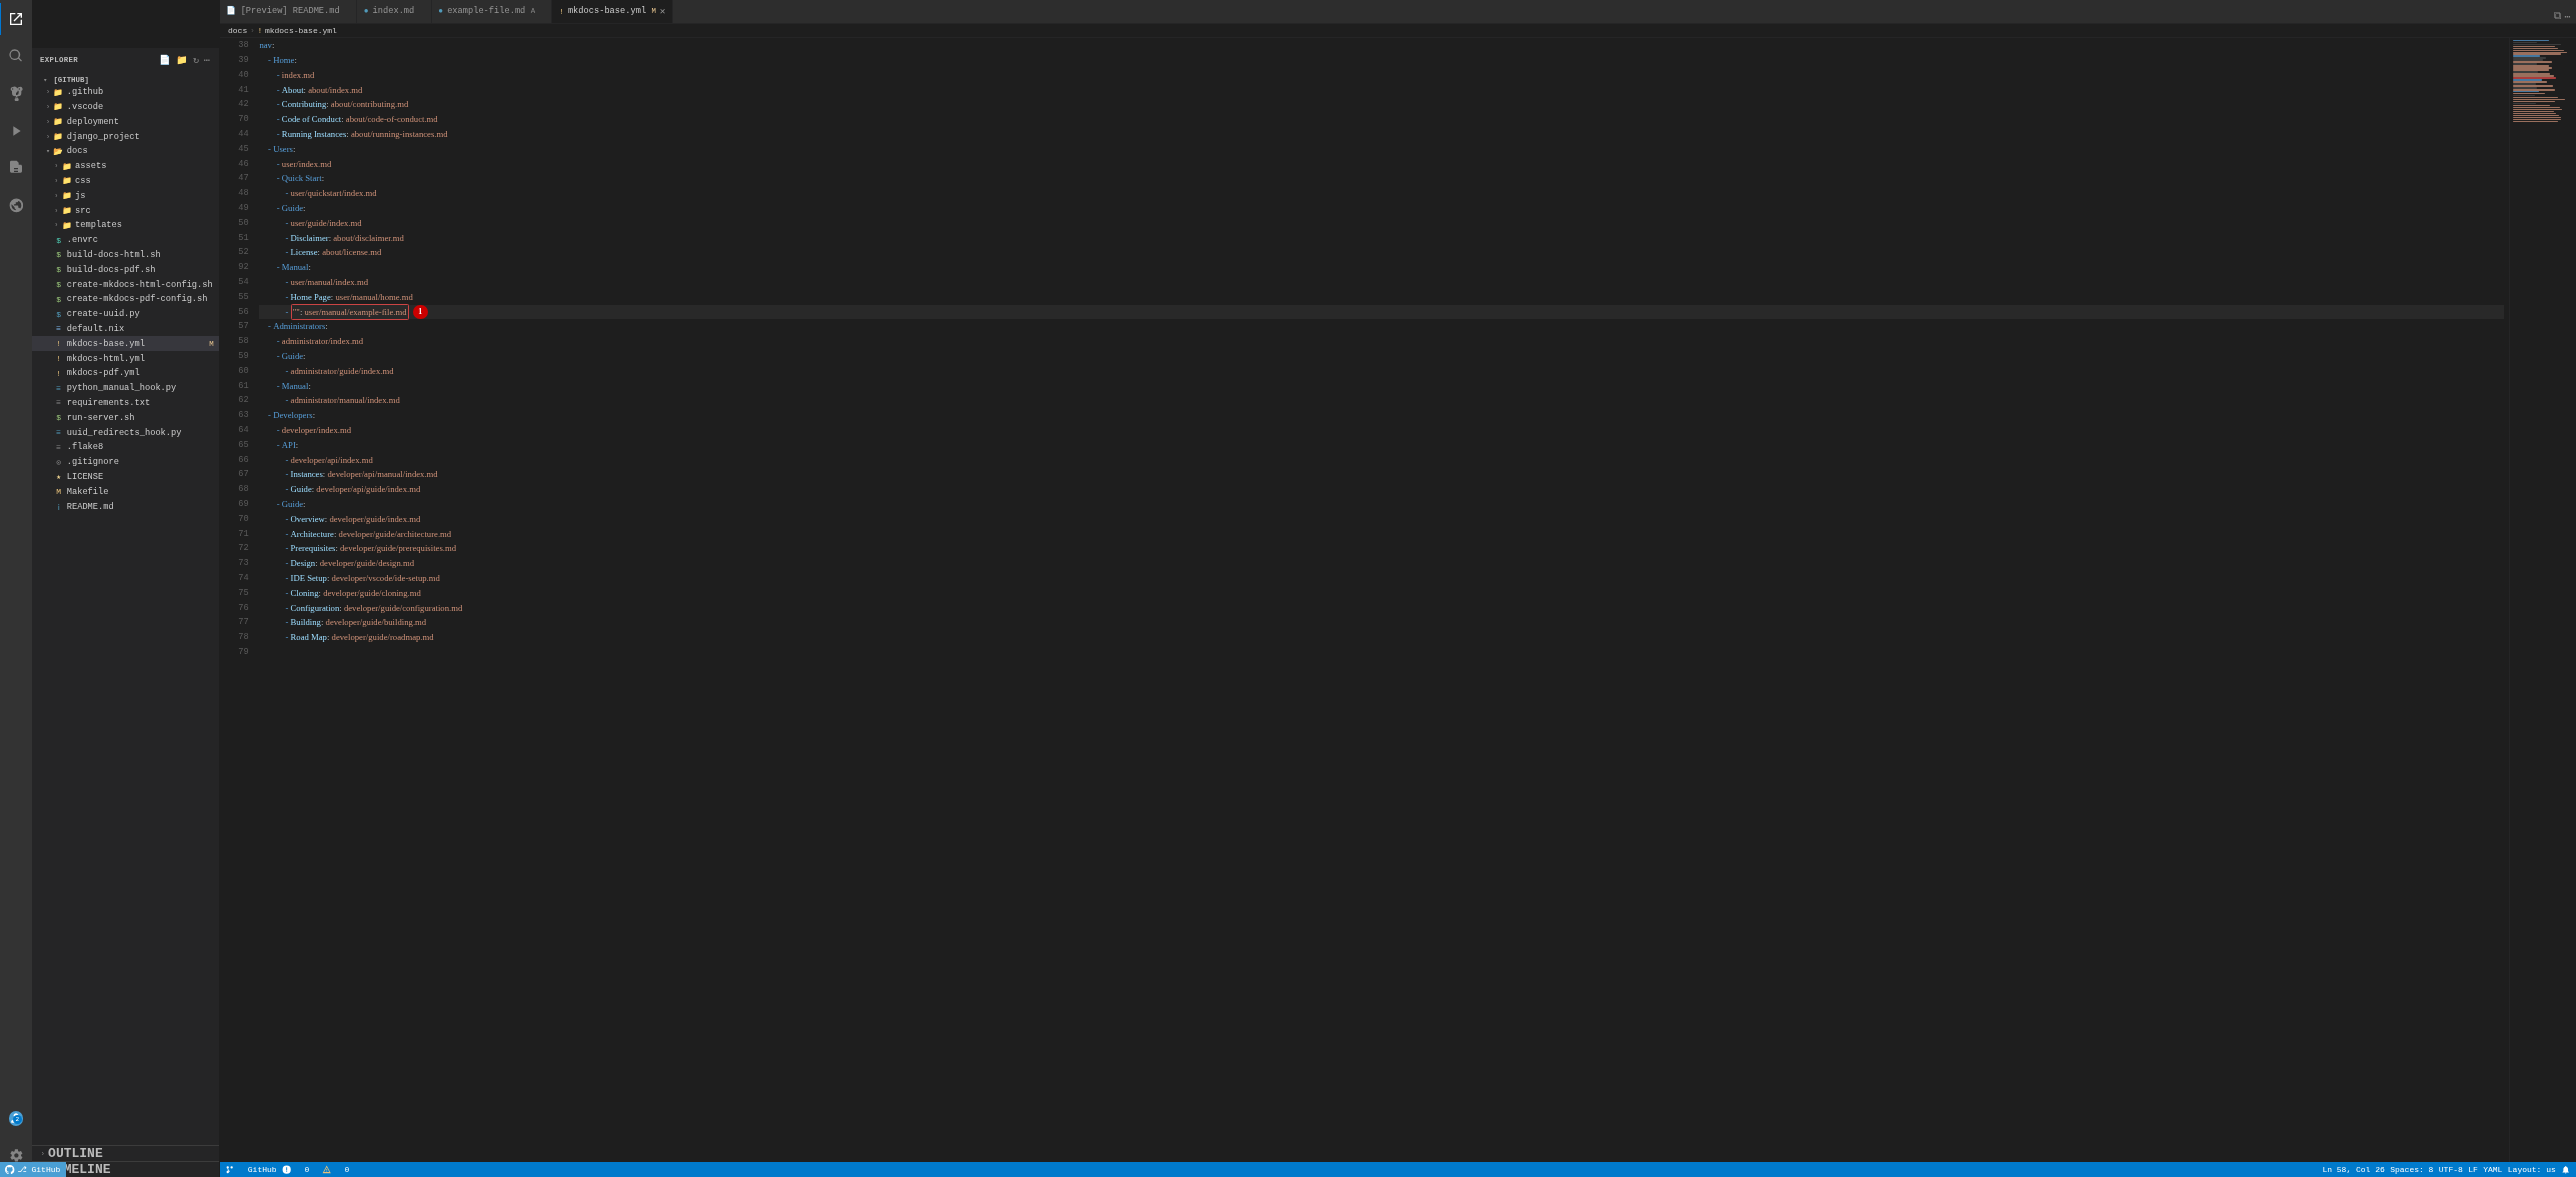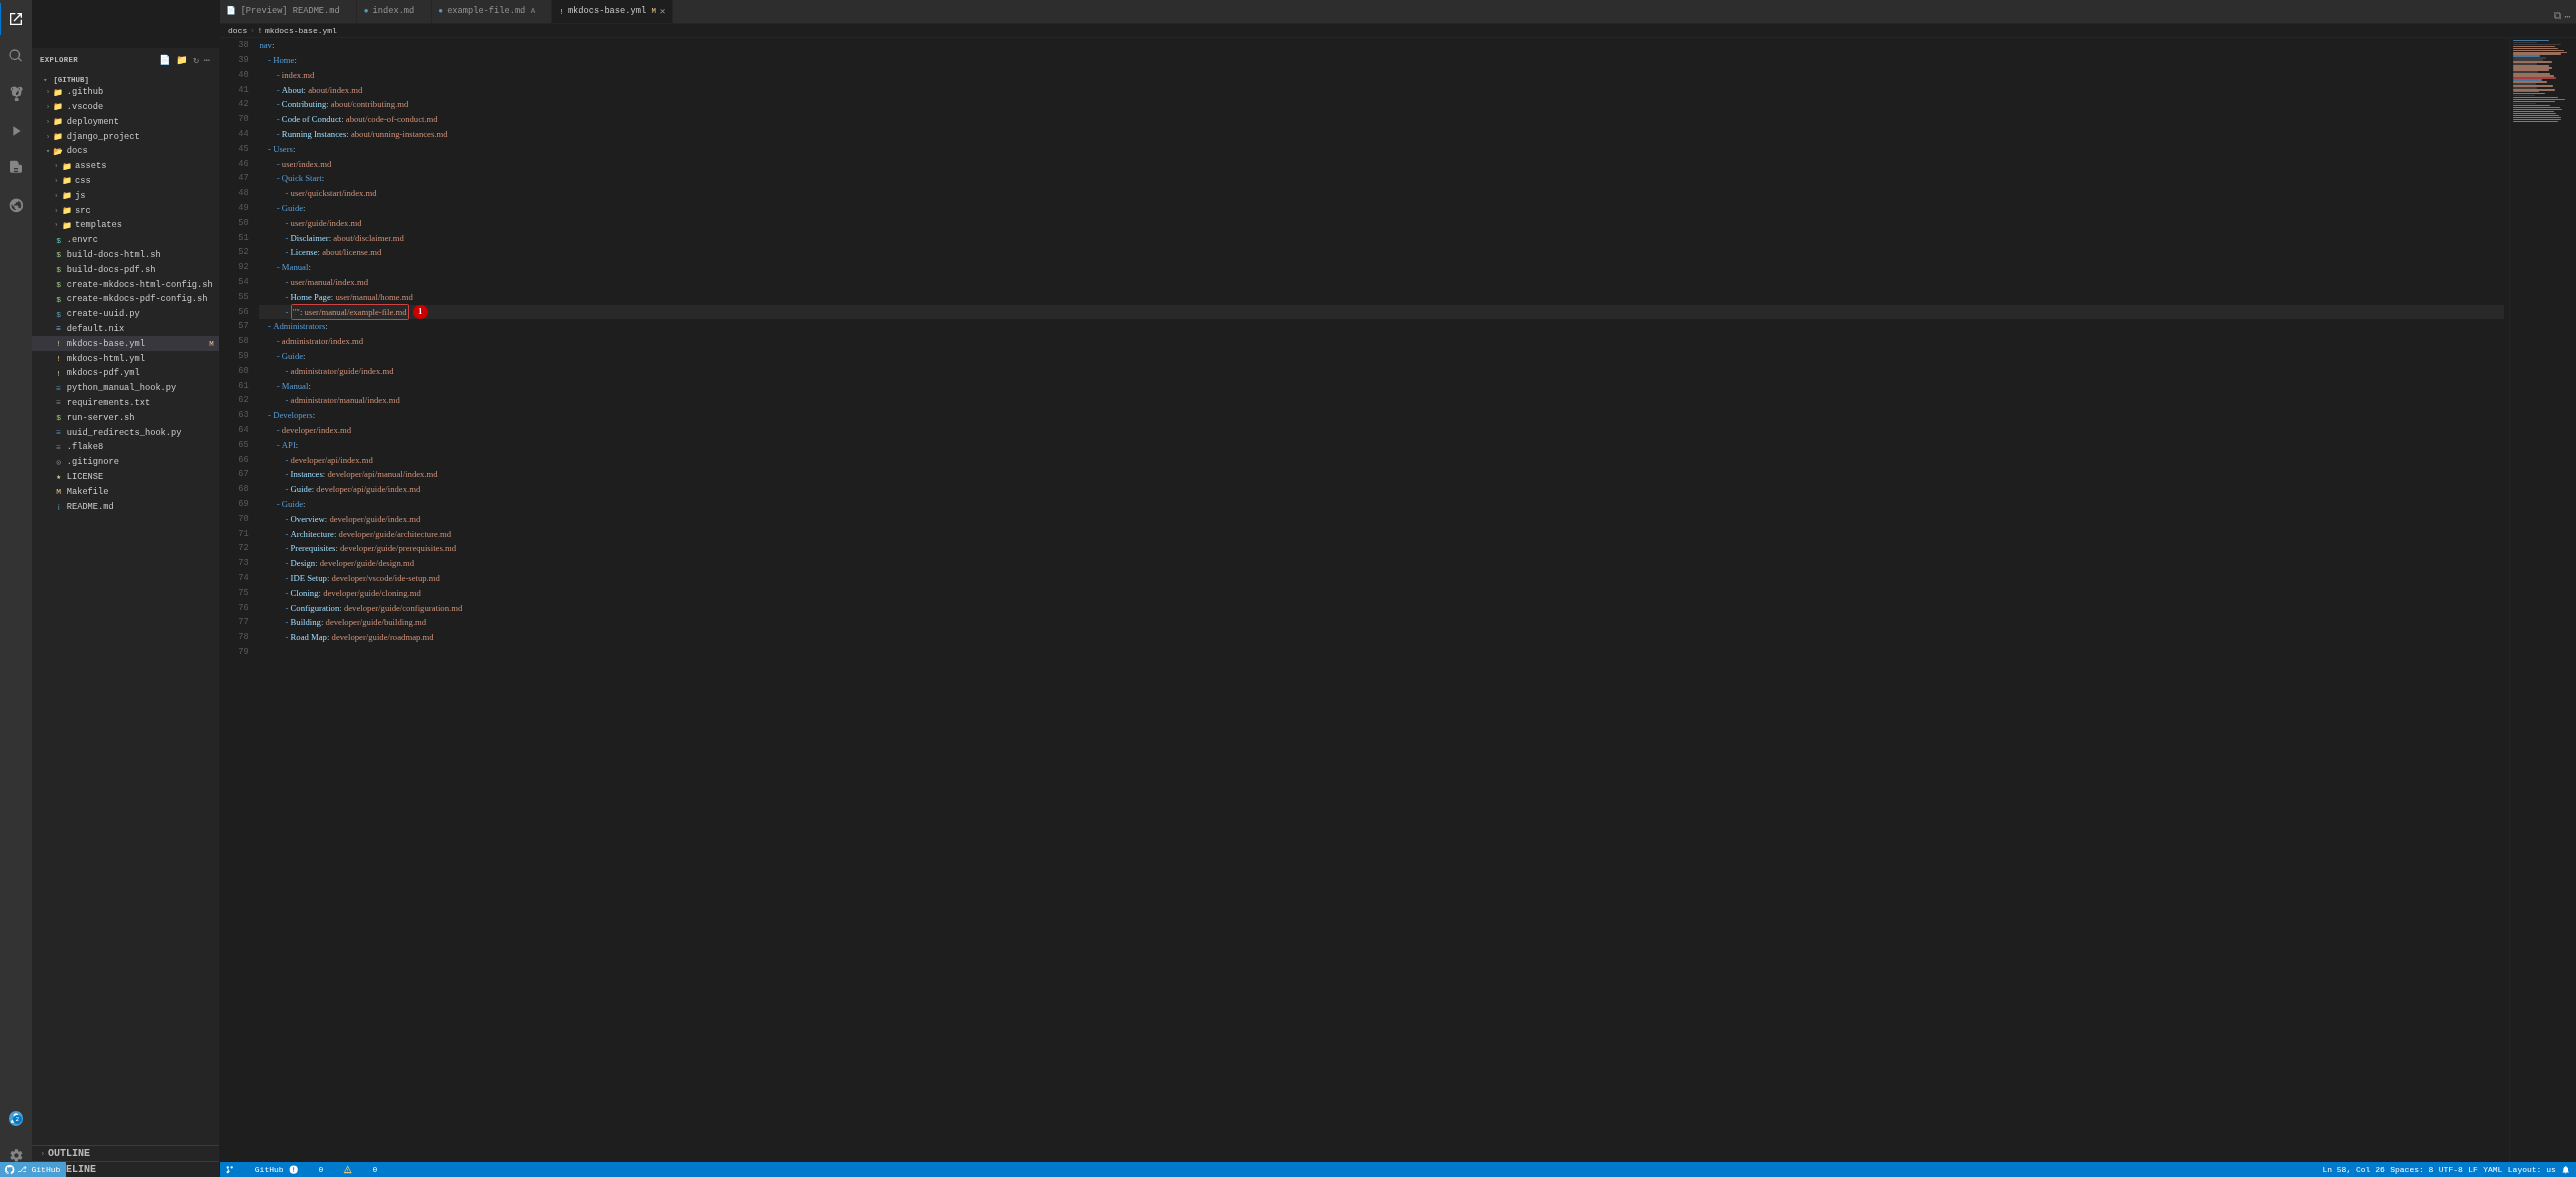--- a/index.html
+++ b/index.html
@@ -155,21 +155,21 @@
     .sidebar-section-header {
       display: flex;
       align-items: center;
       padding: 2.7px 5.4px;
       cursor: pointer;
       background: #252526;
       border-top: 0.7px solid #3c3c3c;
       height: 16px;
     }
     .sidebar-section-label {
-      font-size: 10px;
+      font-size: 13px;
       font-weight: 700;
       color: #bbbbbb;
       text-transform: uppercase;
     }
 
     
     .editor-area {
       flex: 1;
       display: flex;
       flex-direction: column;
@@ -316,21 +316,21 @@
       align-items: center;
       padding: 0 5.4px;
       gap: 8px;
       flex-shrink: 0;
     }
     .status-item {
       font-size: 8px;
       color: #ffffff;
       display: flex;
       align-items: center;
-      gap: 20px;
+      gap: 13px;
       cursor: pointer;
       white-space: nowrap;
     }
     .status-left { display: flex; gap: 5.4px; align-items: center; }
     .status-right { margin-left: auto; display: flex; gap: 5.4px; align-items: center; }
 
     
     .minimap-lines {
       padding: 1.3px 2.7px;
     }

